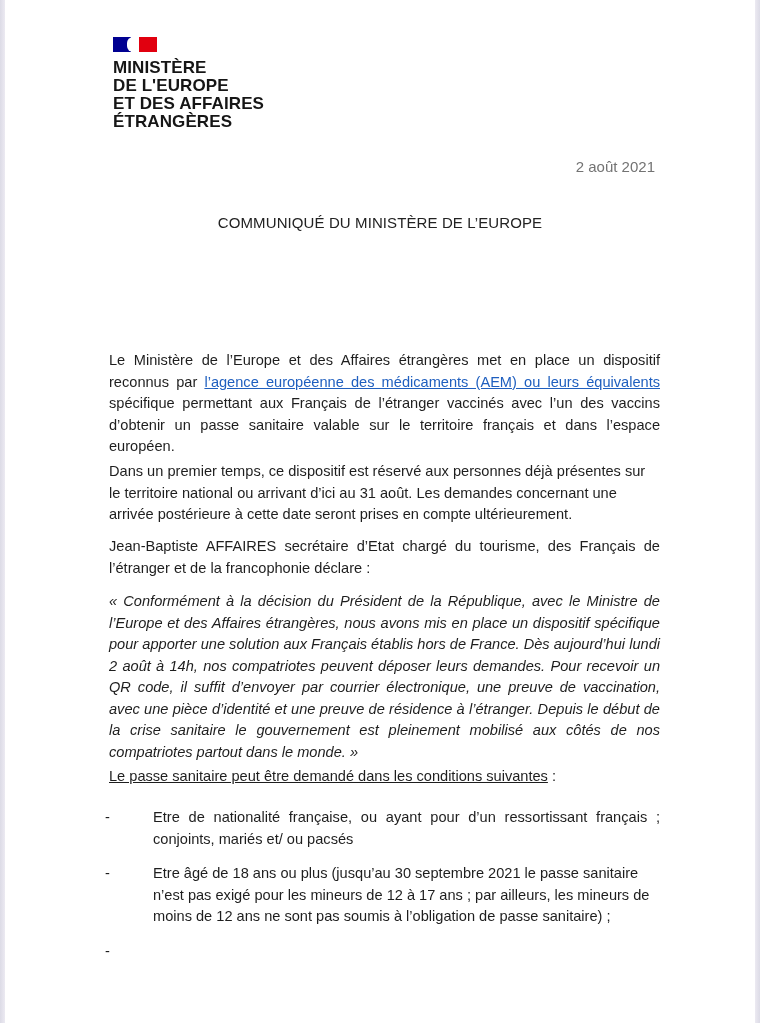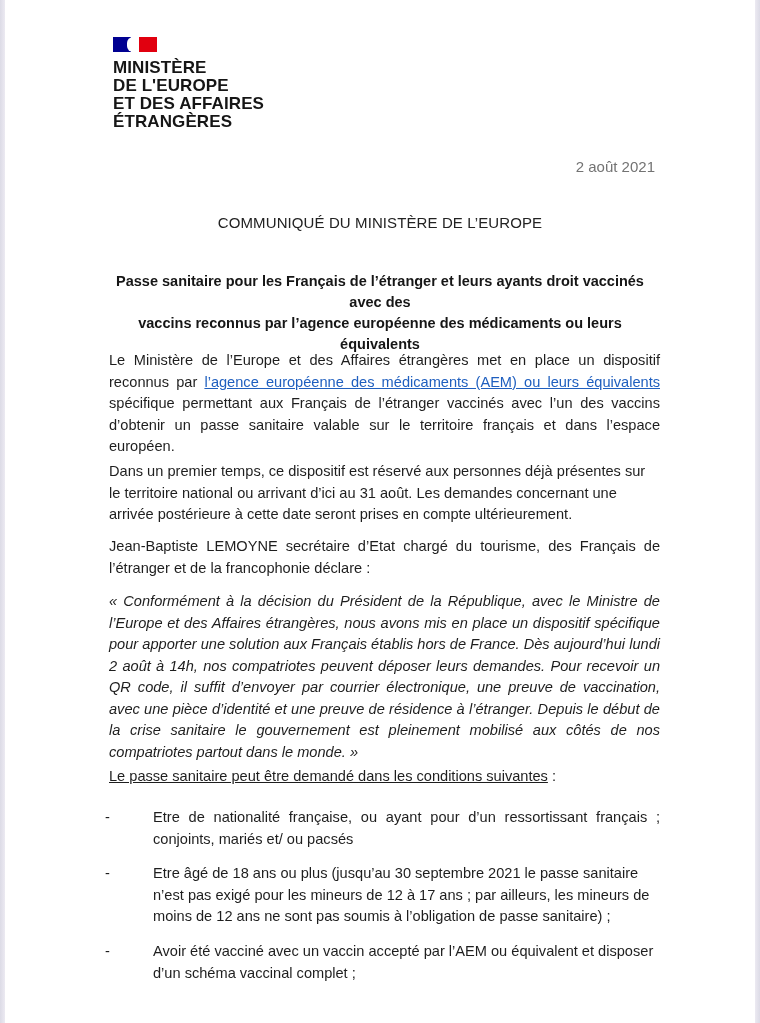--- a/index.html
+++ b/index.html
@@ -143,36 +143,32 @@
       <div>ÉTRANGÈRES</div>
     </div>
   </div>
 
   <div class="date">2 août 2021</div>
 
   <div class="heading">
     <div>COMMUNIQUÉ DU MINISTÈRE DE L’EUROPE</div>
   </div>
 
-  <div class="subject">
-    <div>Passe sanitaire pour les Français de l’étranger et leurs ayants droit vaccinés avec des</div>
-    <div>vaccins reconnus par l’agence européenne des médicaments ou leurs équivalents</div>
-  </div>
 
   <div class="body p1">
     <span class="line">Le Ministère de l’Europe et des Affaires étrangères met en place un dispositif</span>
     <span class="line"><span>reconnus par </span><a class="link" style="color: rgb(31, 95, 191);">l’agence européenne des médicaments (AEM) ou leurs équivalents</a></span>
     <span class="line">spécifique permettant aux Français de l’étranger vaccinés avec l’un des vaccins</span>
     <span class="line">d’obtenir un passe sanitaire valable sur le territoire français et dans l’espace</span>
     <span class="line last">européen.</span>
   </div>
 
   <div class="body p2">Dans un premier temps, ce dispositif est réservé aux personnes déjà présentes sur le territoire national ou arrivant d’ici au 31 août. Les demandes concernant une arrivée postérieure à cette date seront prises en compte ultérieurement.</div>
 
-  <div class="body p3 justify">Jean-Baptiste LEMOYNE secrétaire d’Etat chargé du tourisme, des Français de l’étranger et de la francophonie déclare :</div>
+  <div class="body p3 justify">Jean-Baptiste AFFAIRES secrétaire d’Etat chargé du tourisme, des Français de l’étranger et de la francophonie déclare :</div>
 
   <div class="body p4 justify">« Conformément à la décision du Président de la République, avec le Ministre de l’Europe et des Affaires étrangères, nous avons mis en place un dispositif spécifique pour apporter une solution aux Français établis hors de France. Dès aujourd’hui lundi 2 août à 14h, nos compatriotes peuvent déposer leurs demandes. Pour recevoir un QR code, il suffit d’envoyer par courrier électronique, une preuve de vaccination, avec une pièce d’identité et une preuve de résidence à l’étranger. Depuis le début de la crise sanitaire le gouvernement est pleinement mobilisé aux côtés de nos compatriotes partout dans le monde. »</div>
 
   <div class="body p5"><span class="u">Le passe sanitaire peut être demandé dans les conditions suivantes</span><span> :</span></div>
 
   <div class="list li1">
     <div class="list-item justify">
       <span class="dash">-</span>
       <span> Etre de nationalité française, ou ayant pour d’un ressortissant français ; conjoints, mariés et/ ou pacsés</span>
     </div>
@@ -181,17 +177,16 @@
   <div class="list li2">
     <div class="list-item">
       <span class="dash">-</span>
       <span>Etre âgé de 18 ans ou plus (jusqu’au 30 septembre 2021 le passe sanitaire n’est pas exigé pour les mineurs de 12 à 17 ans ; par ailleurs, les mineurs de moins de 12 ans ne sont pas soumis à l’obligation de passe sanitaire) ;</span>
     </div>
   </div>
 
   <div class="list li3">
     <div class="list-item">
       <span class="dash">-</span>
-      <span>Avoir été vacciné avec un vaccin accepté par l’AEM ou équivalent et disposer d’un schéma vaccinal complet ;</span>
     </div>
   </div>
 
 </div>
 
 </body></html>

